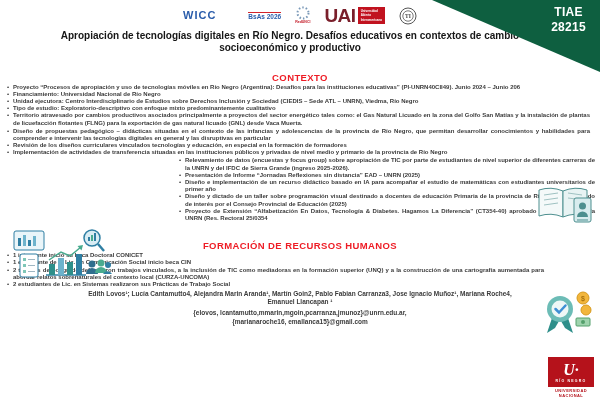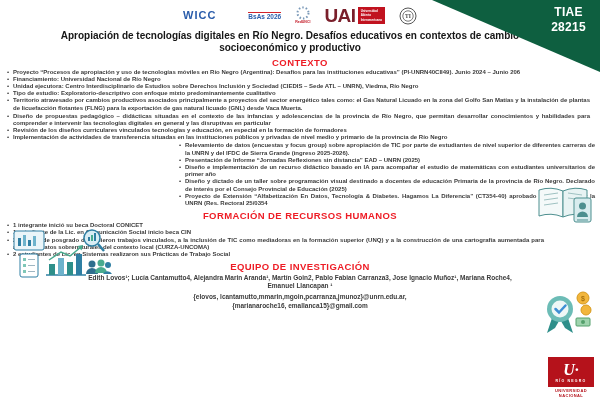--- a/index.html
+++ b/index.html
@@ -25,21 +25,21 @@
   .wicc-ed{color:var(--wicc-blue);font-size:6.5px;border-top:1.5px solid #d2232a;margin-top:1px;padding-top:1px;}
   .redunci{display:flex;flex-direction:column;align-items:center;line-height:1;}
   .redunci-label{font-size:3.5px;color:#c1121f;margin-top:1px;}
   .uai{display:flex;align-items:center;gap:2px;}
   .uai-acronym{color:var(--uai-maroon);font-size:19px;font-weight:900;letter-spacing:-.5px;}
   .uai-box{background:#c1121f;color:#fff;font-size:3px;line-height:1.35;padding:2px 3px;
     display:inline-flex;flex-direction:column;}
   .seal{display:flex;align-items:center;}
   
   .title{font-size:10px;line-height:1.18;text-align:center;color:#161616;margin:2px 72px 0 52px;}
-  .heading{font-size:9.5px;color:var(--accent-red);text-align:center;margin-top:3px;letter-spacing:.4px;}
+  .heading{font-size:9.5px;color:var(--accent-red);text-align:center;margin-top:18px;letter-spacing:.4px;}
   ul.bullets{list-style:none;margin:1px 10px 0 6px;font-size:6px;line-height:1.2;}
   ul.bullets li{position:relative;padding-left:7px;text-align:justify;}
   ul.bullets li::before{content:"•";position:absolute;left:1px;top:0;}
   #resultados ul.bullets{margin-left:178px;margin-right:5px;}
   #formacion ul.bullets{margin-right:56px;}
   .authors{font-size:6.5px;text-align:center;margin:2px auto 0;max-width:430px;line-height:1.25;}
   .emails{font-size:6.5px;text-align:center;margin-top:3px;line-height:1.3;}
   .emails span{display:block;}
   
   .icon-analytics{position:absolute;left:12px;top:226px;}
@@ -128,21 +128,20 @@
     <h2 class="heading">FORMACIÓN DE RECURSOS HUMANOS</h2>
     <ul class="bullets">
         <li>1 integrante inició su beca Doctoral CONICET</li>
         <li>1 estudiante de la Lic. en Comunicación Social inicio beca CIN</li>
         <li>2 tesistas de posgrado defendieron trabajos vinculados, a la inclusión de TIC como mediadoras en la formación superior (UNQ) y a la construcción de una cartografía aumentada para abordar relatos sobrenaturales del contexto local (CURZA-UNCOMA)</li>
         <li>2 estudiantes de Lic. en Sistemas realizaron sus Prácticas de Trabajo Social</li>
       </ul>
   </section>
 
   <section id="equipo">
-    <h2 class="heading">EQUIPO DE INVESTIGACIÓN</h2>
     <div class="authors">Edith Lovos¹; Lucía Cantamutto4, Alejandra Marin Aranda¹, Martín Goin2, Pablo Fabian Carranza3, Jose Ignacio Muñoz¹, Mariana Roche4, Emanuel Llancapan ¹</div>
     <div class="emails">
       <span>{elovos, lcantamutto,mmarin,mgoin,pcarranza,jmunoz}@unrn.edu.ar,</span>
       <span>{marianaroche16, emallanca15}@gmail.com</span>
     </div>
   </section>
 
   <div class="icon-analytics">
     <svg width="100" height="54" viewBox="0 0 100 54">
       <rect x="2" y="5" width="30" height="19" rx="2" fill="#eaf5f9" stroke="#2f7fa3"></rect>

